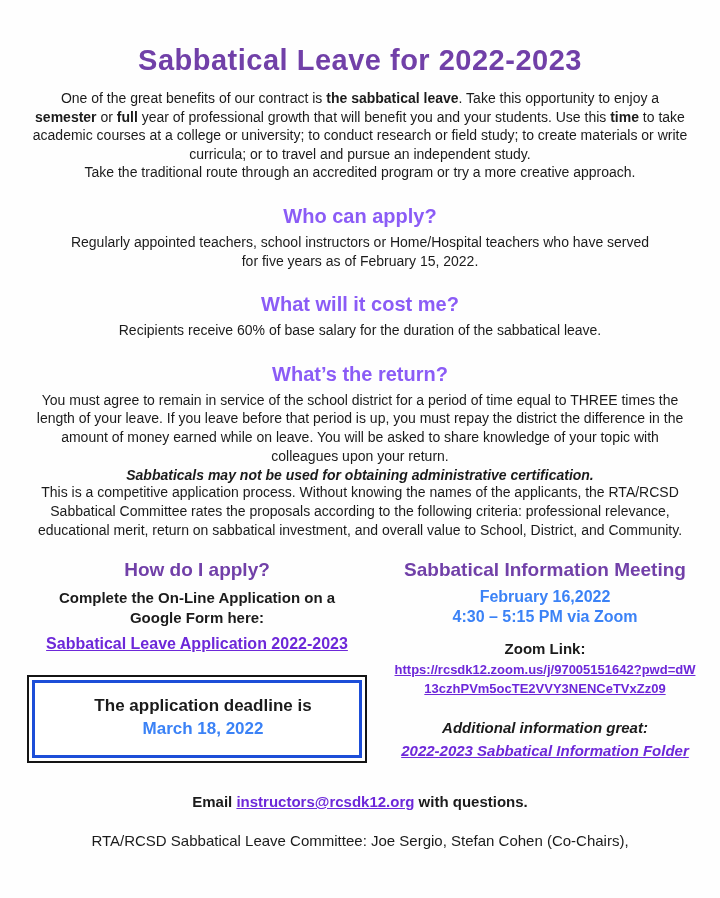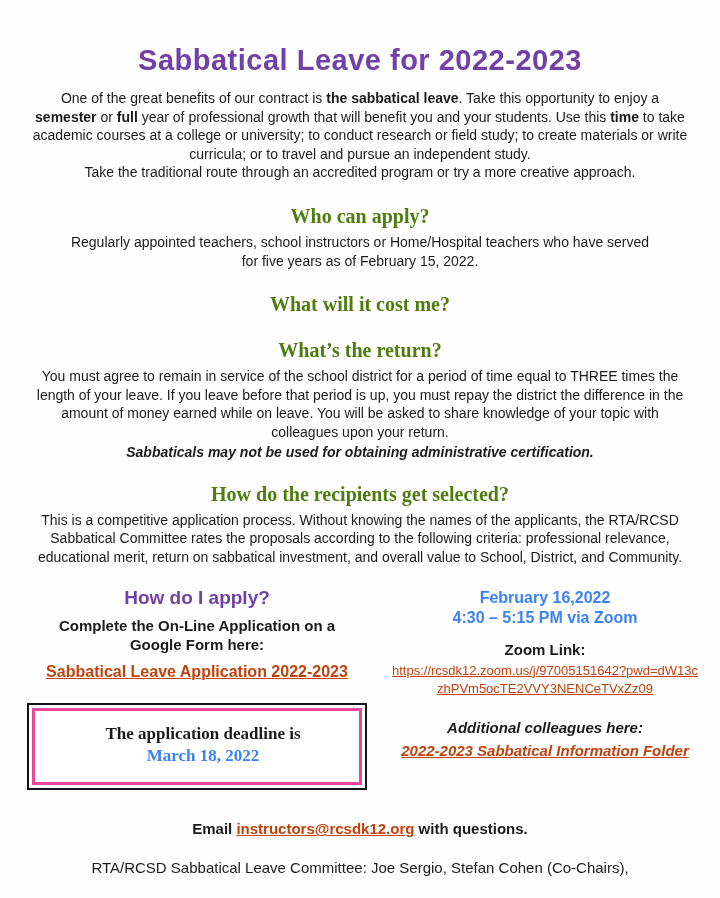--- a/index.html
+++ b/index.html
@@ -18,21 +18,21 @@
     margin:0 0 12px 0;
     letter-spacing:0.5px;
   }
   .intro{
     width:656px;margin:0 auto;
     font-size:14px;line-height:1.33;
   }
   .b{font-weight:700;}
   .section-heading{
     font-size:20px;font-weight:700;
-    margin:23px 0 5px 0;color:#4d7c0f;font-family:Liberation Serif, serif;
+    margin:23px 0 5px 0;color:#8b5cf6;
   }
   .body-text{
     width:664px;margin:0 auto;
     font-size:14px;line-height:1.33;
   }
   .narrow{width:584px;}
   .note{
     font-weight:700;font-style:italic;
     margin-top:2px;font-size:14px;
   }
@@ -44,45 +44,44 @@
   .col-left{width:354px;flex:none;}
   .col-right{flex:1;margin-left:10px;}
   .col-heading{
     color:#7140a8;font-size:19px;font-weight:700;
     margin:0 0 7px 0;
   }
   .apply-instructions{
     font-weight:700;font-size:15px;line-height:1.3;
     width:300px;margin:0 auto 8px auto;
   }
-  a{color:#c2410c;font-weight:700;text-decoration:underline;}
+  a{color:#6d28d9;font-weight:700;text-decoration:underline;}
   .apply-link{font-size:16px;}
   .red{color:#3b82f6;}
   .meeting-date{font-size:16px;font-weight:700;margin:2px 0;}
   .meeting-time{font-size:16px;font-weight:700;margin:2px 0 14px 0;}
   .zoom-label{font-size:15px;font-weight:700;margin:0 0 4px 0;}
   .zoom-url{
     display:inline-block;width:308px;
-    font-size:13px;font-weight:400;line-height:1.45;
+    font-size:13px;font-weight:700;line-height:1.45;
     word-break:break-all;
   }
   .additional-label{
     font-size:15px;font-weight:700;font-style:italic;
     margin:20px 0 6px 0;
   }
   .folder-link{font-size:15px;font-style:italic;}
   .deadline-box-outer{
     width:330px;margin:22px auto 0 auto;
     border:2px solid #141414;padding:3px;
     background:#fff;
   }
   .deadline-box-inner{
-    border:3px solid #ec4899;
+    border:3px solid #1d4ed8;
     padding:12px 8px 14px 20px;
-    font-family:Liberation Serif, serif;
   }
   .deadline-label{font-size:17px;font-weight:700;line-height:1.35;}
   .deadline-date{font-size:17px;font-weight:700;line-height:1.35;}
   .footer{margin-top:30px;}
   .email-line{font-size:15px;font-weight:700;}
   .email-line a{font-size:15px;}
   .committee-line{font-size:15px;margin-top:22px;}
 </style>
 </head>
 <body>
@@ -94,54 +93,55 @@
   <p class="intro"><span>One of the great benefits of our contract is </span><span class="b">the sabbatical leave</span><span>.  Take this opportunity to enjoy a </span><span class="b">semester</span><span> or </span><span class="b">full</span><span> year of professional growth that will benefit you and your students.  Use this </span><span class="b">time</span><span> to take academic courses at a college or university; to conduct research or field study; to create materials or write curricula; or to travel and pursue an independent study.</span><br>
   <span>Take the traditional route through an accredited program or try a more creative approach.</span></p>
 
   <div>
     <h2 class="section-heading">Who can apply?</h2>
     <p class="body-text narrow" style="margin-top:0;margin-bottom:0;">Regularly appointed teachers, school instructors or Home/Hospital teachers who have served for five years as of February 15, 2022.</p>
   </div>
 
   <div>
     <h2 class="section-heading">What will it cost me?</h2>
+    <p class="body-text" style="margin-top:0;margin-bottom:0;">Recipients receive 60% of base salary for the duration of the sabbatical leave.</p>
   </div>
 
   <div>
     <h2 class="section-heading">What’s the return?</h2>
     <p class="body-text" style="margin-top:0;margin-bottom:0;">You must agree to remain in service of the school district for a period of time equal to THREE times the length of your leave.  If you leave before that period is up, you must repay the district the difference in the amount of money earned while on leave. You will be asked to share knowledge of your topic with colleagues upon your return.</p>
     <p class="note" style="margin-bottom:0;">Sabbaticals may not be used for obtaining administrative certification.</p>
   </div>
 
   <div>
-    <h2 class="section-heading">How do the recipients get selected?</h2>
     <p class="body-text" style="margin-top:0;margin-bottom:0;width:648px;">This is a competitive application process.  Without knowing the names of the applicants, the RTA/RCSD Sabbatical Committee rates the proposals according to the following criteria: professional relevance, educational merit, return on sabbatical investment, and overall value to School, District, and Community.</p>
   </div>
 
   <div class="columns">
 
     <div class="col-left">
       <h3 class="col-heading">How do I apply?</h3>
       <p class="apply-instructions">Complete the On-Line Application on a Google Form here:</p>
       <a href="#" class="apply-link">Sabbatical Leave Application 2022-2023</a>
 
       <div class="deadline-box-outer">
         <div class="deadline-box-inner">
           <div class="deadline-label">The application deadline is</div>
           <div class="deadline-date red">March 18, 2022</div>
         </div>
       </div>
     </div>
 
     <div class="col-right">
+      <h3 class="col-heading">Sabbatical Information Meeting</h3>
       <div class="meeting-date red">February 16,2022</div>
       <div class="meeting-time red">4:30 – 5:15 PM via Zoom</div>
       <div class="zoom-label">Zoom Link:</div>
       <a href="#" class="zoom-url">https://rcsdk12.zoom.us/j/97005151642?pwd=dW13czhPVm5ocTE2VVY3NENCeTVxZz09</a>
-      <div class="additional-label">Additional colleagues here:</div>
+      <div class="additional-label">Additional information great:</div>
       <a href="#" class="folder-link">2022-2023 Sabbatical Information Folder</a>
     </div>
 
   </div>
 
   <div class="footer">
     <div class="email-line"><span>Email </span><a href="#">instructors@rcsdk12.org</a><span> with questions.</span></div>
     <div class="committee-line">RTA/RCSD Sabbatical Leave Committee: Joe Sergio, Stefan Cohen (Co-Chairs),</div>
   </div>
 

